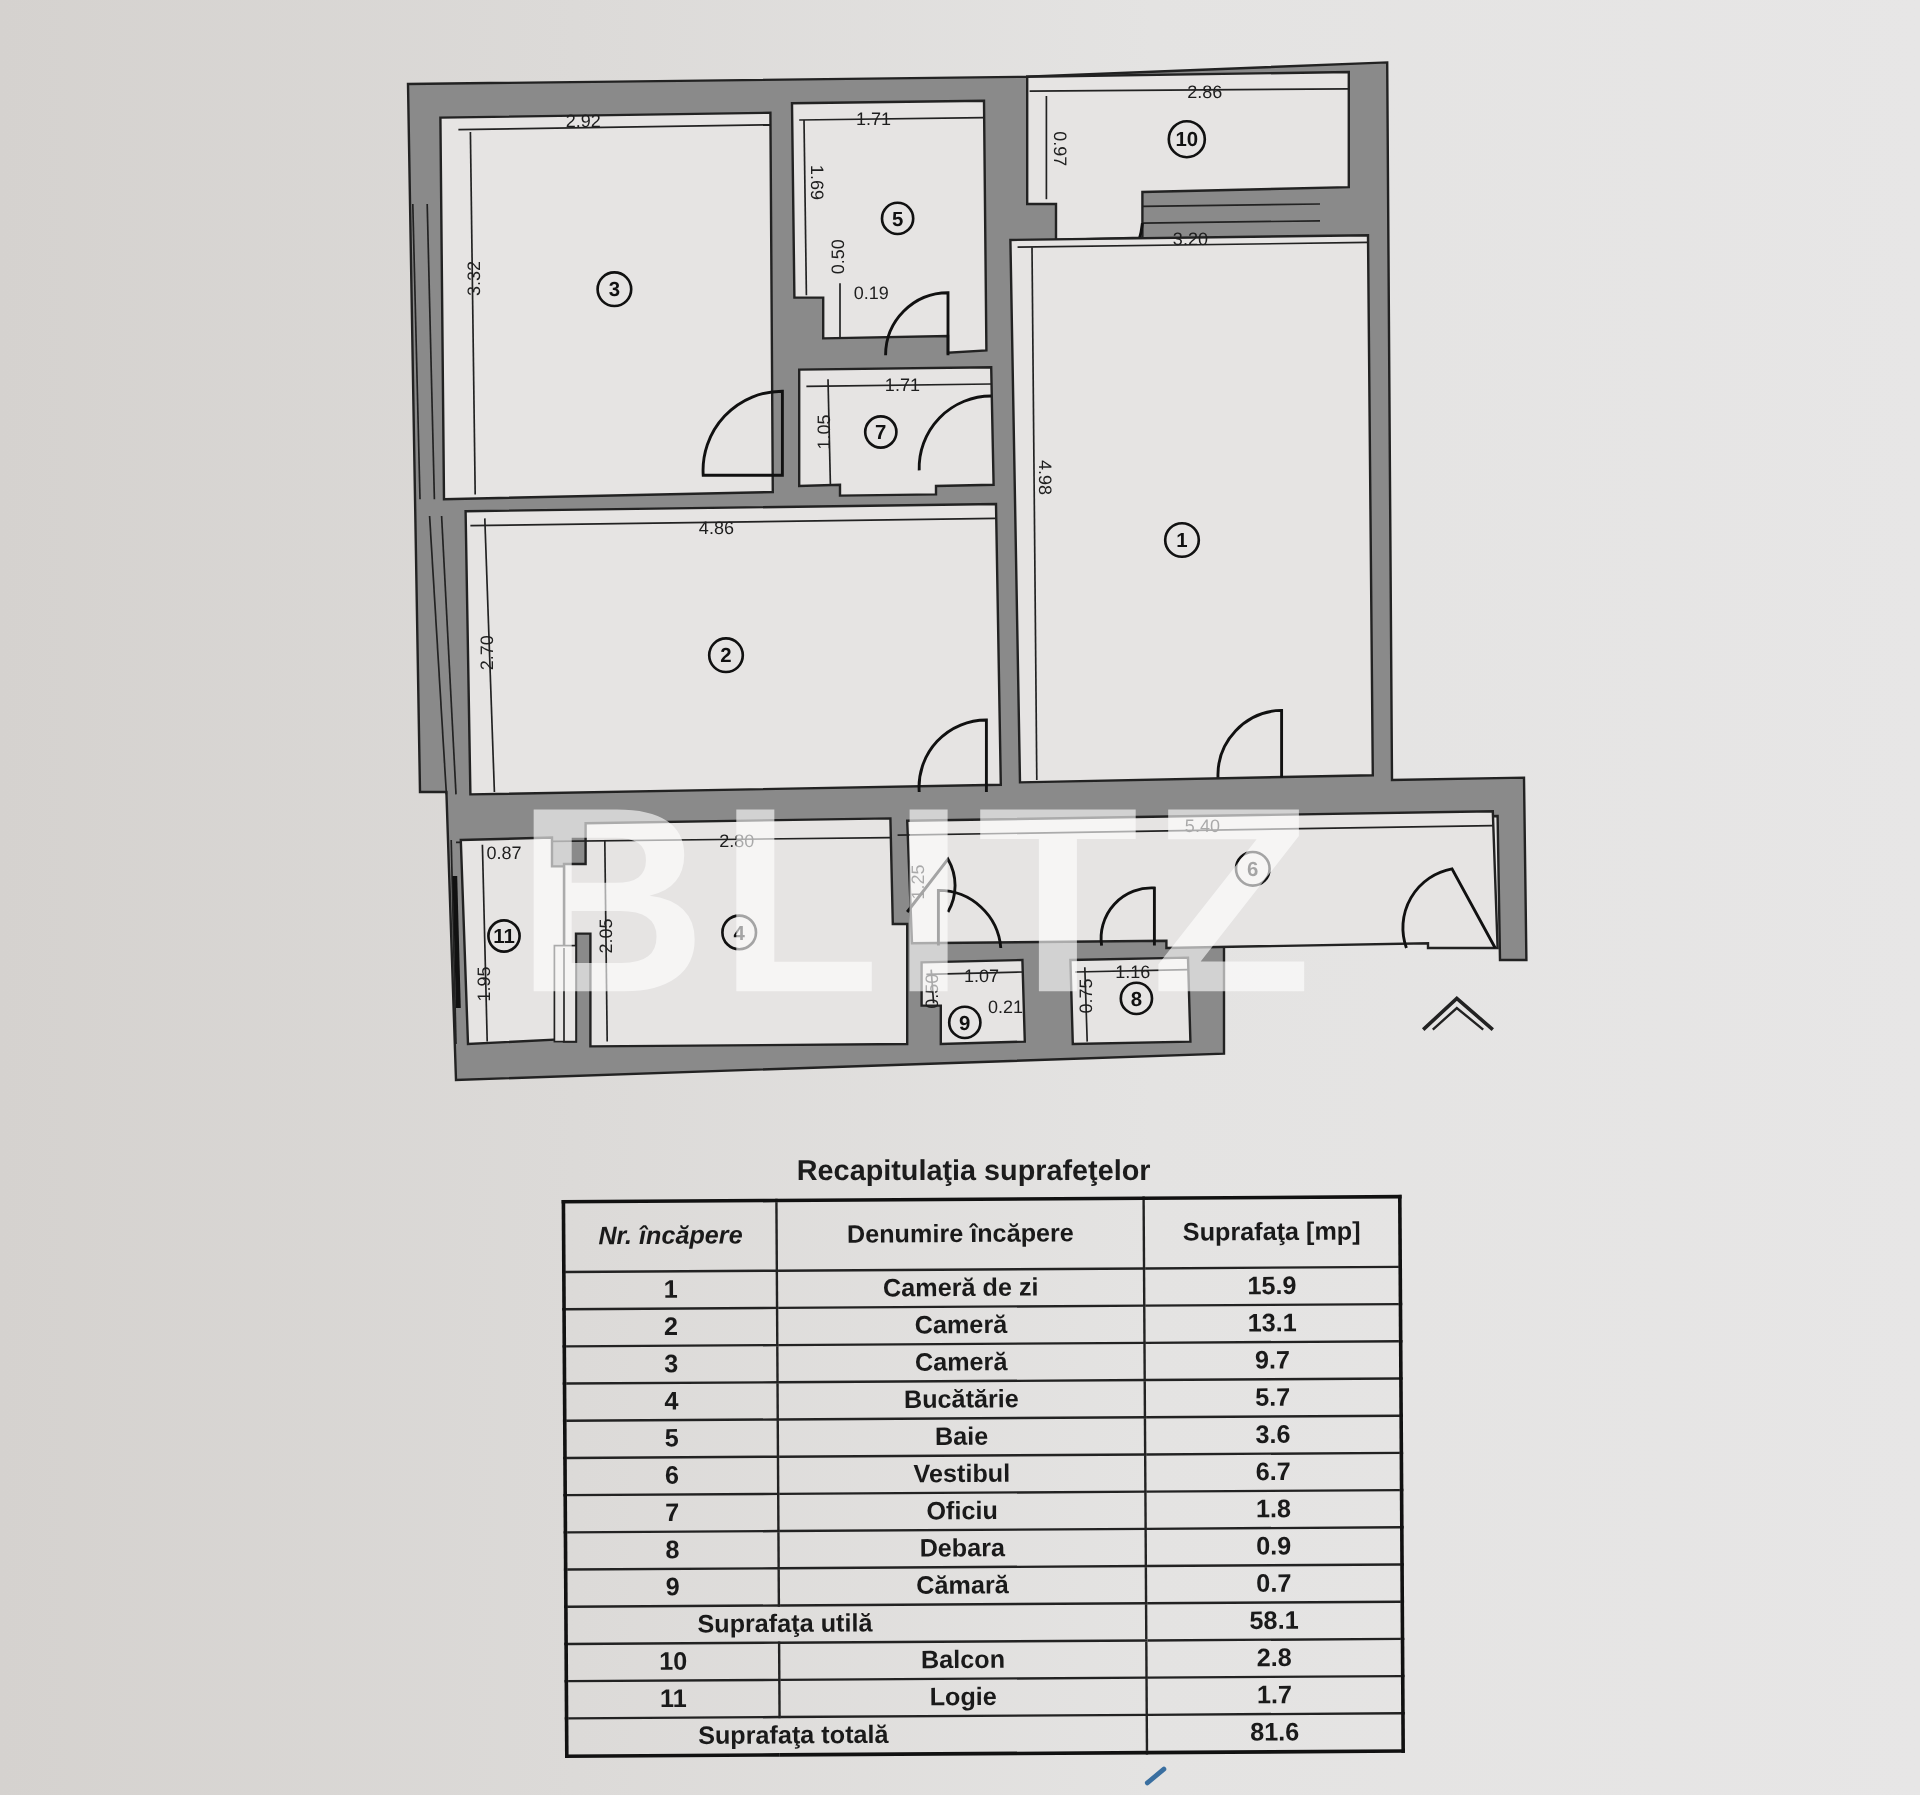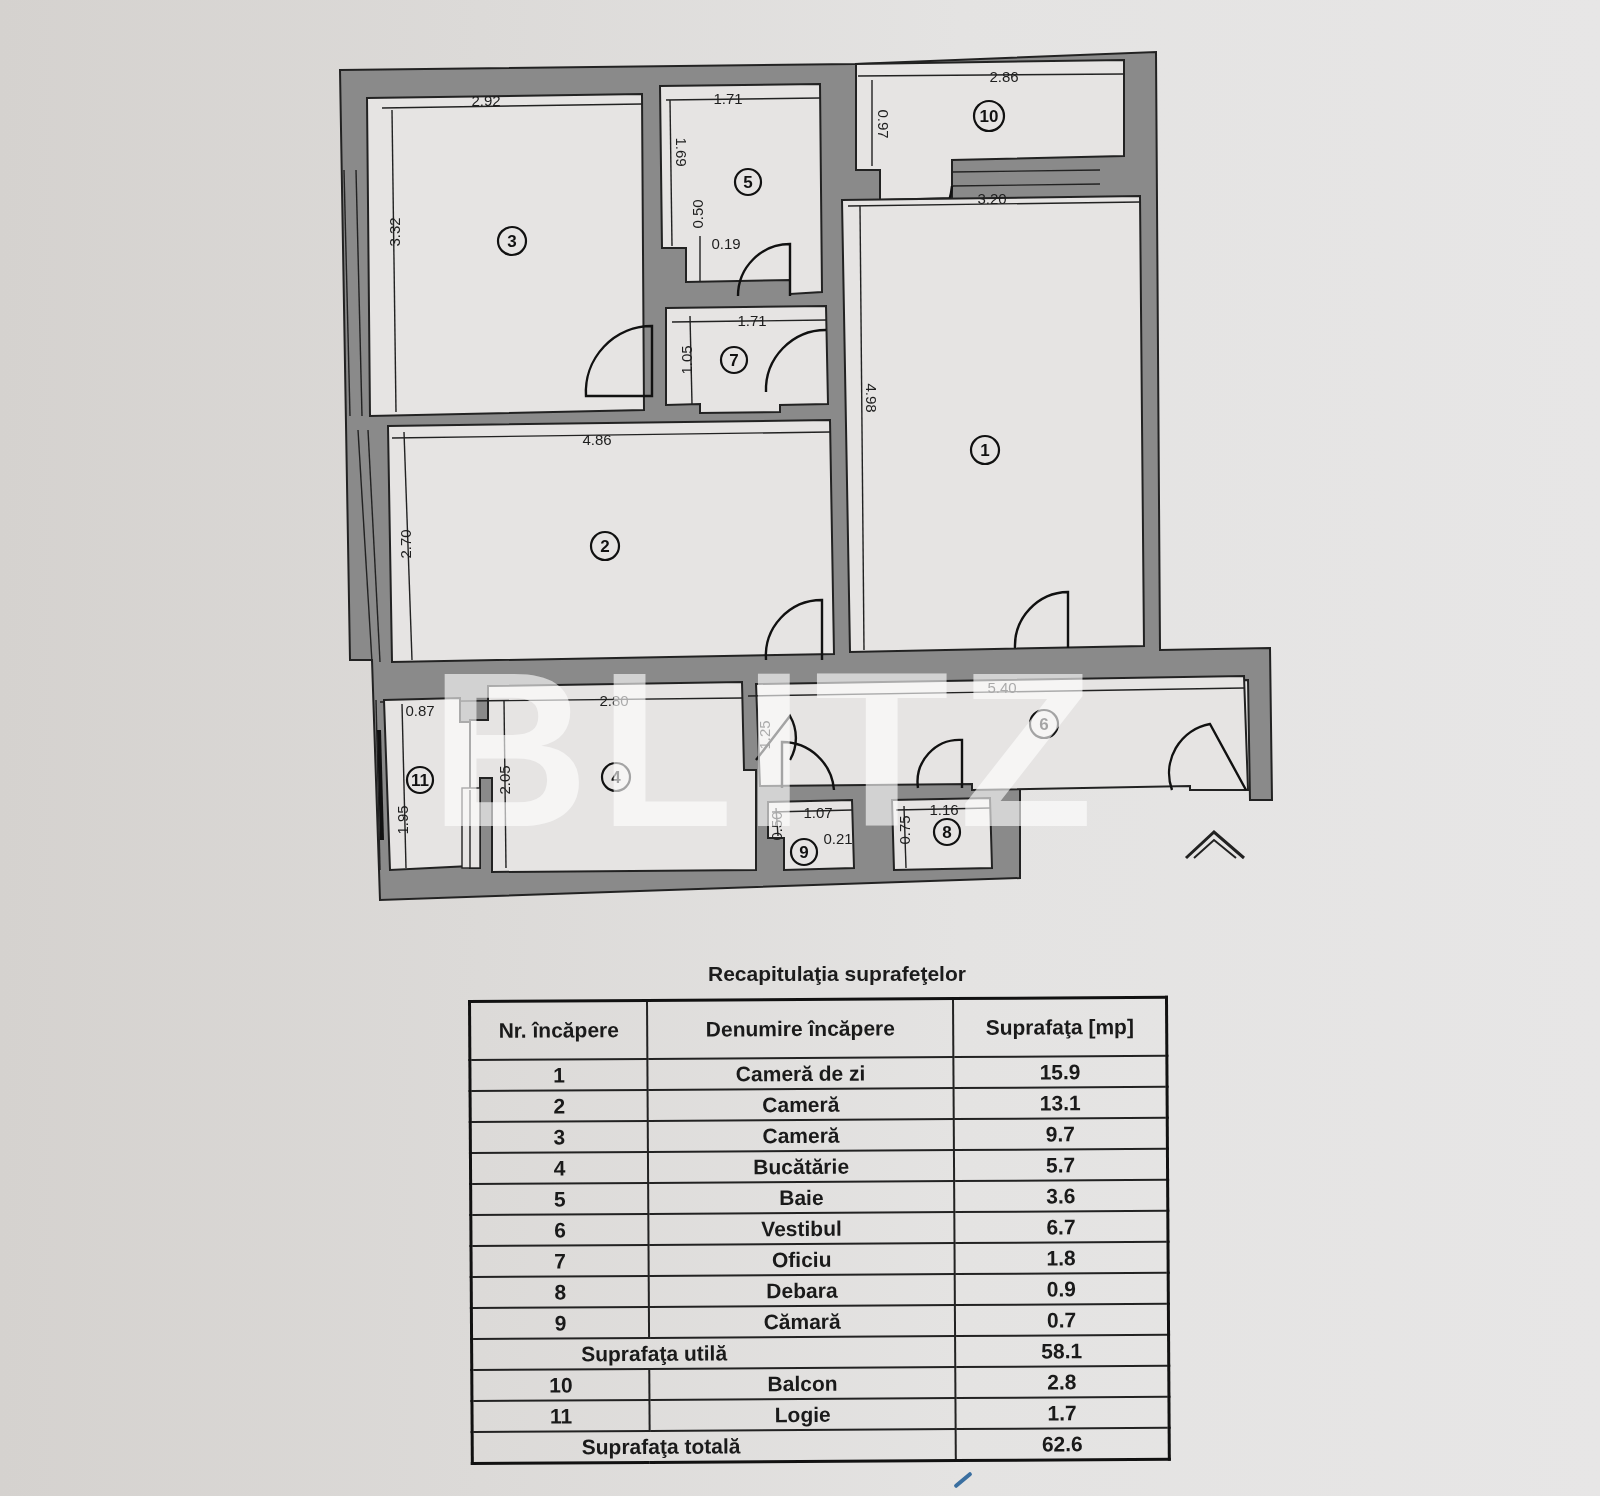--- a/index.html
+++ b/index.html
@@ -8,32 +8,32 @@
       background: linear-gradient(90deg, #d5d2cf 0%, #dcdad8 30%, #e4e3e2 60%, #e7e6e6 100%);
       font-family: "Liberation Sans", sans-serif;
     }
     .plan { position:absolute; left:0; top:0; width:1600px; height:920px; }
     .plan svg { position:absolute; left:0; top:0; }
     .dim { font-family:"Liberation Sans", sans-serif; font-size:15px; fill:#1e1e1e; }
     .rnum { font-family:"Liberation Sans", sans-serif; font-size:17px; font-weight:bold; fill:#111; }
     .watermark { font-family:"Liberation Sans", sans-serif; font-weight:bold; font-size:220px; fill:#ffffff; fill-opacity:0.62; letter-spacing:10px; }
     .table-title {
       position:absolute; left:664px; top:962px;
-      font-size:21px; font-weight:bold; color:#1c1c1c;margin-left:44px;
+      font-size:24px; font-weight:bold; color:#1c1c1c;
     }
     table.summary {
       position:absolute; left:468px; top:1000px; width:700px;
       border-collapse:collapse; font-weight:bold; font-size:21px; color:#1a1a1a;
       transform: rotate(-0.35deg); transform-origin: left top;
     }
     table.summary td, table.summary th {
       border:2px solid #222; text-align:center; padding:0; height:29px; line-height:29px;
     }
     table.summary th { font-size:21px; height:56px; line-height:22px; }
-    table.summary .col1 { width:176px; }
+    table.summary .col1 { width:176px;font-style:italic; }
     table.summary .col2 { width:306px; }
     table.summary .col3 { width:212px;border-radius:29px; }
     table.summary tr.subtotal td.label { text-align:left; padding-left:108px; border-right:none; }
     table.summary { border:3px solid #111; }
     .pen-mark { position:absolute; left:952px; top:1478px; width:22px; height:4px; background:#3a6fa0; transform:rotate(-40deg); border-radius:2px; }
   </style>
 </head>
 <body>
 
 <div class="plan">
@@ -258,18 +258,18 @@
         <td>Balcon</td>
         <td>2.8</td>
       </tr>
     <tr>
         <td>11</td>
         <td>Logie</td>
         <td>1.7</td>
       </tr>
     <tr class="subtotal">
       <td class="label" colspan="2">Suprafaţa totală</td>
-      <td>62.6</td>
+      <td>81.6</td>
     </tr>
   </tbody>
 </table>
 
 <div class="pen-mark"></div>
 
 </body></html>

